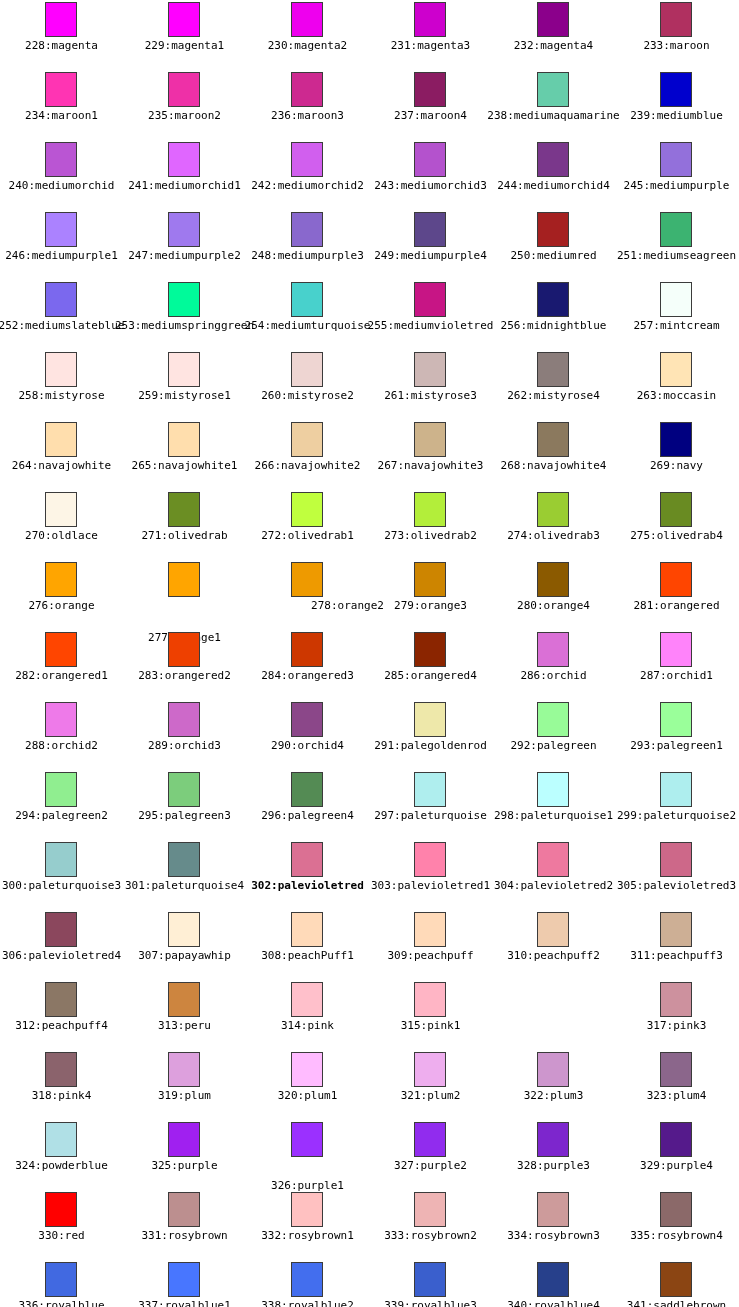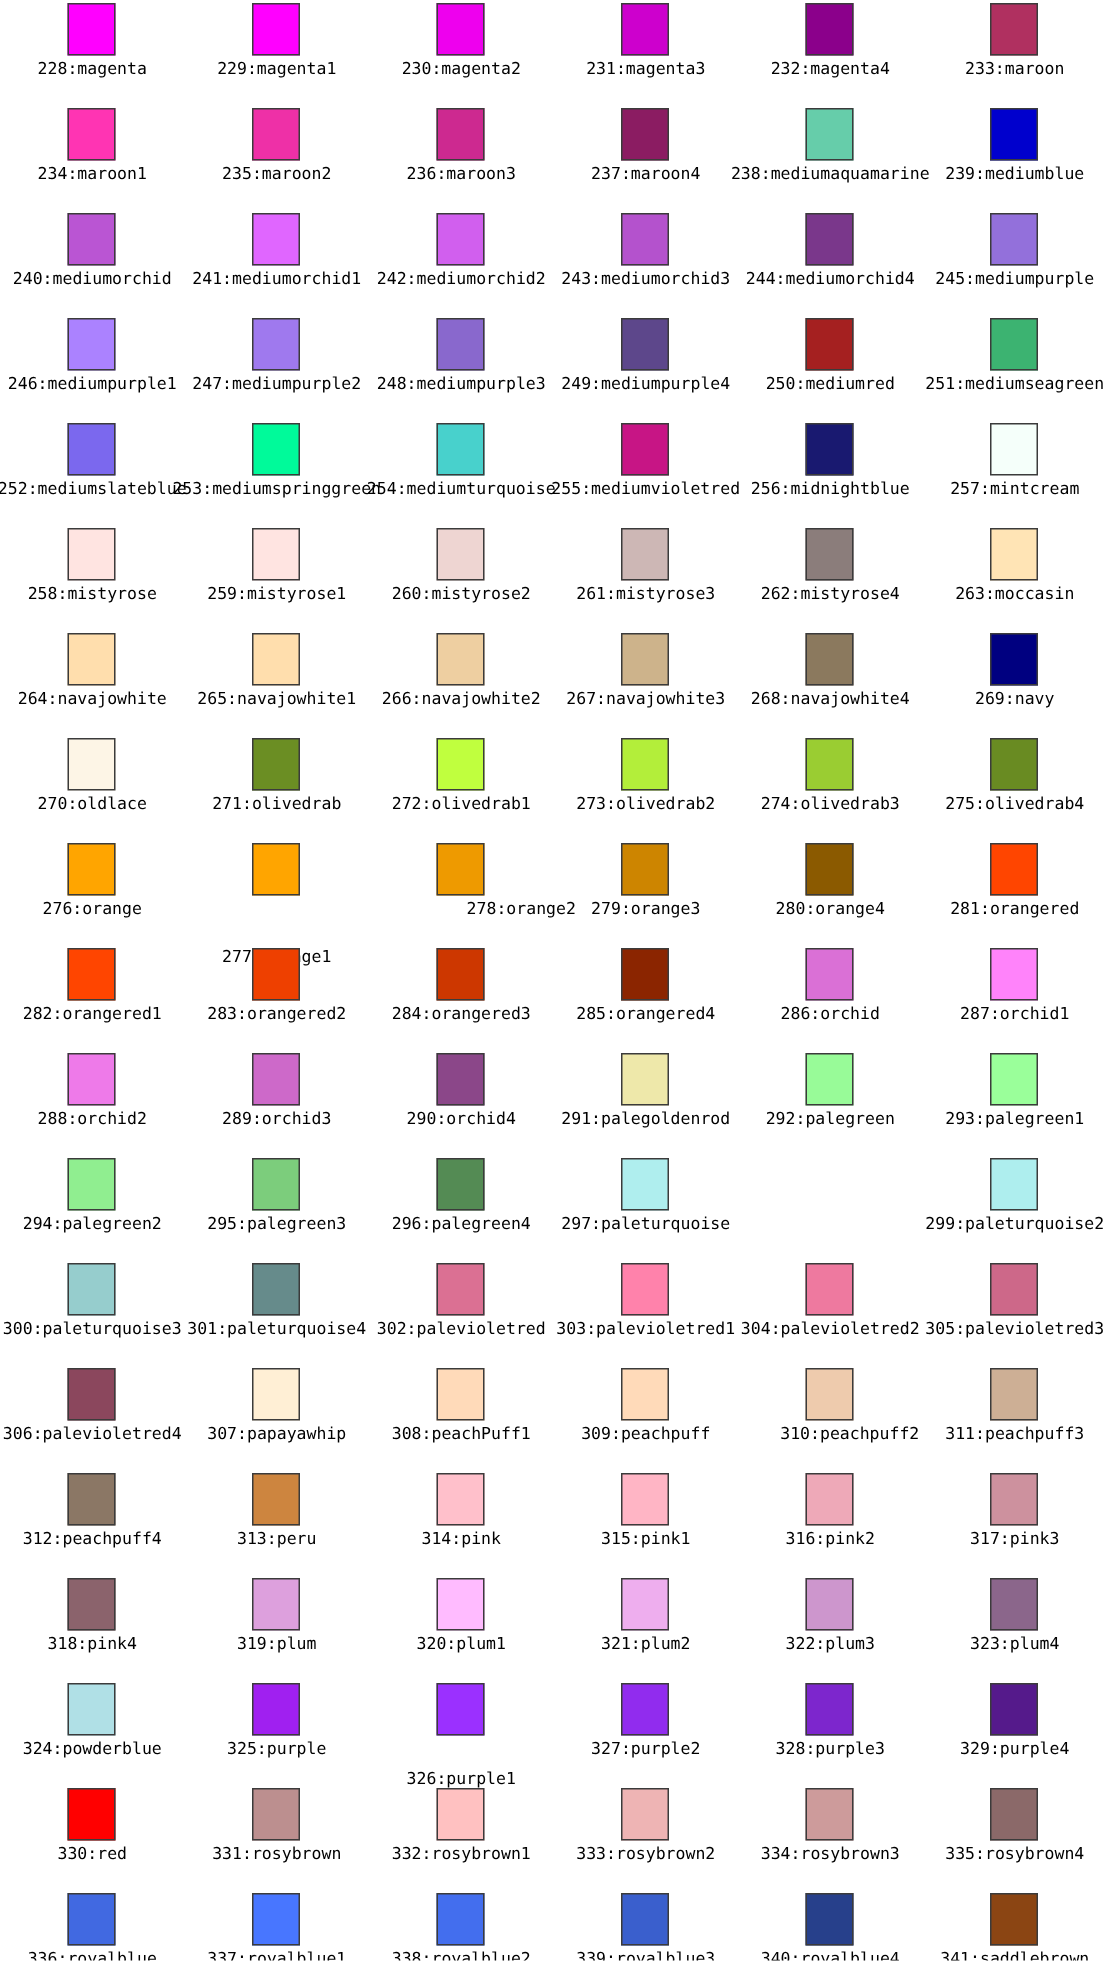--- a/index.html
+++ b/index.html
@@ -324,33 +324,37 @@
       <div class="label" style="color: rgb(0, 0, 0);">295:palegreen3</div>
     </div>
     <div class="cell" style="left: 246px; top: 770px;">
       <div class="swatch" style="background: rgb(84, 139, 84); border-color: rgb(59, 59, 59);"></div>
       <div class="label" style="color: rgb(0, 0, 0);">296:palegreen4</div>
     </div>
     <div class="cell" style="left: 369px; top: 770px;">
       <div class="swatch" style="background: rgb(175, 238, 238); border-color: rgb(59, 59, 59);"></div>
       <div class="label" style="color: rgb(0, 0, 0);">297:paleturquoise</div>
     </div>
+    <div class="cell" style="left: 492px; top: 770px;">
+      <div class="swatch" style="background: rgb(187, 255, 255); border-color: rgb(59, 59, 59);"></div>
+      <div class="label" style="color: rgb(0, 0, 0);">298:paleturquoise1</div>
+    </div>
     <div class="cell" style="left: 615px; top: 770px;">
       <div class="swatch" style="background: rgb(174, 238, 238); border-color: rgb(59, 59, 59);"></div>
       <div class="label" style="color: rgb(0, 0, 0);">299:paleturquoise2</div>
     </div>
     <div class="cell" style="left: 0px; top: 840px;">
       <div class="swatch" style="background: rgb(150, 205, 205); border-color: rgb(59, 59, 59);"></div>
       <div class="label" style="color: rgb(0, 0, 0);">300:paleturquoise3</div>
     </div>
     <div class="cell" style="left: 123px; top: 840px;">
       <div class="swatch" style="background: rgb(102, 139, 139); border-color: rgb(59, 59, 59);"></div>
       <div class="label" style="color: rgb(0, 0, 0);">301:paleturquoise4</div>
     </div>
-    <div class="cell" style="left: 246px; top: 840px;">
+    <div class="cell" style="left: 246px; top: 840px; font-weight: bold;">
       <div class="swatch" style="background: rgb(219, 112, 147); border-color: rgb(59, 59, 59);"></div>
       <div class="label" style="color: rgb(0, 0, 0);">302:palevioletred</div>
     </div>
     <div class="cell" style="left: 369px; top: 840px;">
       <div class="swatch" style="background: rgb(255, 130, 171); border-color: rgb(59, 59, 59);"></div>
       <div class="label" style="color: rgb(0, 0, 0);">303:palevioletred1</div>
     </div>
     <div class="cell" style="left: 492px; top: 840px;">
       <div class="swatch" style="background: rgb(238, 121, 159); border-color: rgb(59, 59, 59);"></div>
       <div class="label" style="color: rgb(0, 0, 0);">304:palevioletred2</div>
@@ -370,21 +374,21 @@
     <div class="cell" style="left: 246px; top: 910px;">
       <div class="swatch" style="background: rgb(255, 218, 185); border-color: rgb(59, 59, 59);"></div>
       <div class="label" style="color: rgb(0, 0, 0);">308:peachPuff1</div>
     </div>
     <div class="cell" style="left: 369px; top: 910px;">
       <div class="swatch" style="background: rgb(255, 218, 185); border-color: rgb(59, 59, 59);"></div>
       <div class="label" style="color: rgb(0, 0, 0);">309:peachpuff</div>
     </div>
     <div class="cell" style="left: 492px; top: 910px;">
       <div class="swatch" style="background: rgb(238, 203, 173); border-color: rgb(59, 59, 59);"></div>
-      <div class="label" style="color: rgb(0, 0, 0); padding-left: 13px;">310:peachpuff2</div>
+      <div class="label" style="color: rgb(0, 0, 0);">310:peachpuff2</div>
     </div>
     <div class="cell" style="left: 615px; top: 910px;">
       <div class="swatch" style="background: rgb(205, 175, 149); border-color: rgb(59, 59, 59);"></div>
       <div class="label" style="color: rgb(0, 0, 0);">311:peachpuff3</div>
     </div>
     <div class="cell" style="left: 0px; top: 980px;">
       <div class="swatch" style="background: rgb(139, 119, 101); border-color: rgb(59, 59, 59);"></div>
       <div class="label" style="color: rgb(0, 0, 0);">312:peachpuff4</div>
     </div>
     <div class="cell" style="left: 123px; top: 980px;">
@@ -392,24 +396,20 @@
       <div class="label" style="color: rgb(0, 0, 0);">313:peru</div>
     </div>
     <div class="cell" style="left: 246px; top: 980px;">
       <div class="swatch" style="background: rgb(255, 192, 203); border-color: rgb(59, 59, 59);"></div>
       <div class="label" style="color: rgb(0, 0, 0);">314:pink</div>
     </div>
     <div class="cell" style="left: 369px; top: 980px;">
       <div class="swatch" style="background: rgb(255, 181, 197); border-color: rgb(59, 59, 59);"></div>
       <div class="label" style="color: rgb(0, 0, 0);">315:pink1</div>
     </div>
-    <div class="cell" style="left: 492px; top: 980px;">
-      <div class="swatch" style="background: rgb(238, 169, 184); border-color: rgb(59, 59, 59);"></div>
-      <div class="label" style="color: rgb(0, 0, 0);">316:pink2</div>
-    </div>
     <div class="cell" style="left: 615px; top: 980px;">
       <div class="swatch" style="background: rgb(205, 145, 158); border-color: rgb(59, 59, 59);"></div>
       <div class="label" style="color: rgb(0, 0, 0);">317:pink3</div>
     </div>
     <div class="cell" style="left: 0px; top: 1050px;">
       <div class="swatch" style="background: rgb(139, 99, 108); border-color: rgb(59, 59, 59);"></div>
       <div class="label" style="color: rgb(0, 0, 0);">318:pink4</div>
     </div>
     <div class="cell" style="left: 123px; top: 1050px;">
       <div class="swatch" style="background: rgb(221, 160, 221); border-color: rgb(59, 59, 59);"></div>

